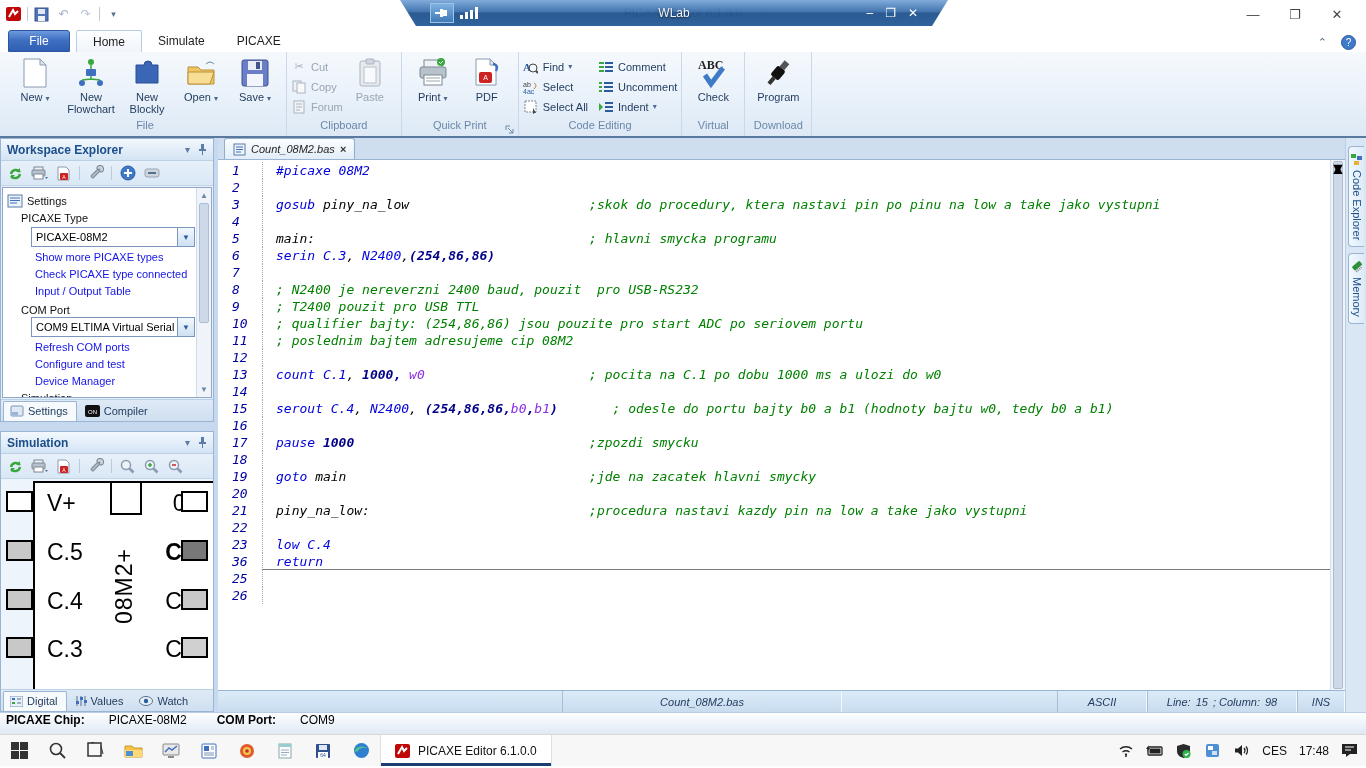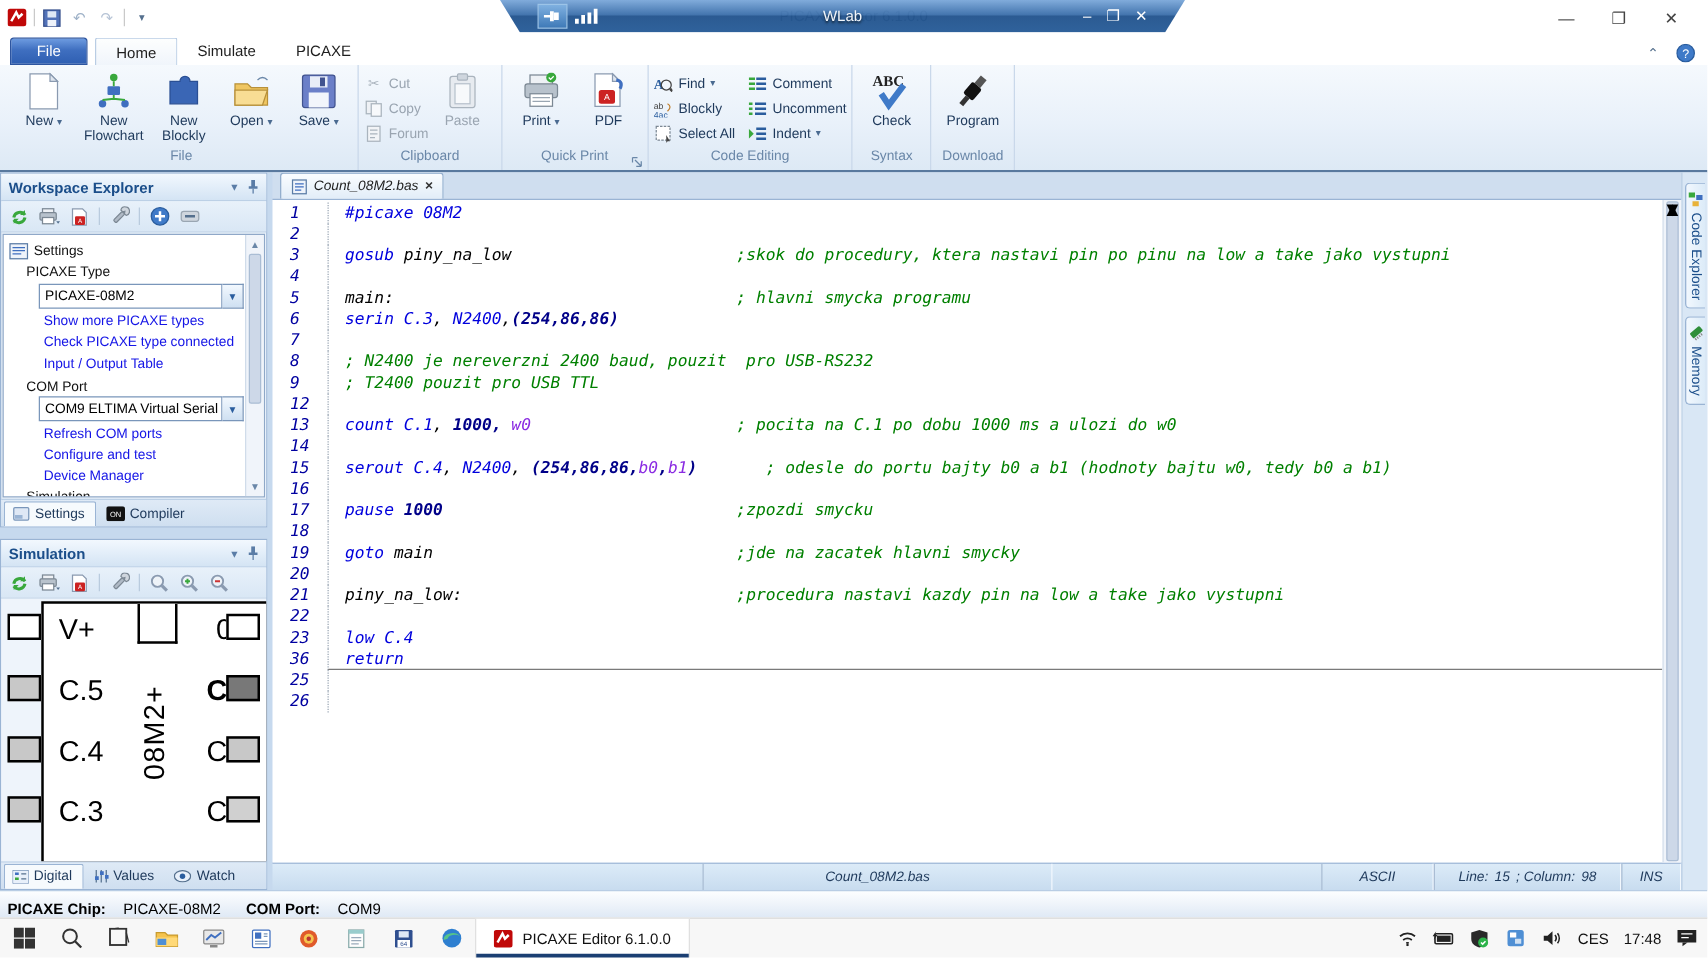--- a/index.html
+++ b/index.html
@@ -110,21 +110,21 @@
   
   .ed-status { height:22px; background:linear-gradient(180deg,#dcebf8,#c8dcef); border-top:1px solid #9ab4d4; display:flex; align-items:center; font-size:11px; color:#1e395b; }
   .ed-sec { border-left:1px solid #aabdd4; border-right:1px solid #f2f8fe; height:100%; display:flex; align-items:center; justify-content:center; padding:0 10px; }
 
   
   .rightstrip { width:21px; background:#d9e7f5; border-left:1px solid #b9cde4; display:flex; flex-direction:column; align-items:center; padding-top:8px; gap:6px; }
   .vtab { writing-mode:vertical-rl; background:linear-gradient(90deg,#f2f8fe,#dcebf8); border:1px solid #9ab4d4; border-right:none; border-radius:4px 0 0 4px; font-size:11px; color:#1b4e8a; padding:6px 1px; display:flex; align-items:center; gap:4px; }
   .vtab .vic { writing-mode:horizontal-tb; width:13px; height:13px; }
 
   
-  .statusbar { height:22px; background:linear-gradient(180deg,#fdfeff,#dfe9f5); border-top:1px solid #b9cde4; display:flex; align-items:flex-end; padding-left:6px; font-size:12px; color:#000; gap:14px; flex:0 0 auto; }
+  .statusbar { height:22px; background:linear-gradient(180deg,#fdfeff,#dfe9f5); border-top:1px solid #b9cde4; display:flex; align-items:flex-start; padding-left:6px; font-size:12px; color:#000; gap:24px; flex:0 0 auto; }
   .statusbar b { font-weight:bold; }
 
   
   .taskbar { height:32px; background:#f7f7f7; border-top:1px solid #d8d8d8; display:flex; align-items:stretch; flex:0 0 auto; }
   .tbbtn { width:38px; display:flex; align-items:center; justify-content:center; }
   .task-app { display:flex; align-items:center; gap:7px; background:#ffffff; border-left:1px solid #e0e0e0; border-right:1px solid #e0e0e0; padding:0 14px; position:relative; font-size:12px; color:#111; }
   .task-app::after { content:""; position:absolute; left:0; right:0; bottom:0; height:3px; background:#1b3f73; }
   .tray { margin-left:auto; display:flex; align-items:center; gap:12px; padding-right:8px; font-size:12px; color:#111; }
   .tray .tico { width:17px; height:17px; display:flex; align-items:center; justify-content:center; }
 
@@ -356,21 +356,21 @@
               <span class="caret">▾</span>
           </div>
           <div class="smallbtn">
             <span class="ic16">
                 <svg width="16" height="14">
                   <text x="0" y="7" font-size="7" fill="#444" font-family="Liberation Sans">ab</text>
                   <text x="0" y="14" font-size="7" fill="#2a5d9e" font-family="Liberation Sans">4ac</text>
                   <path d="M11 3 q4 2 0 6" stroke="#c08030" fill="none"></path>
                 </svg>
               </span>
-            <span>Blockly</span>
+            <span>Select</span>
           </div>
           <div class="smallbtn">
             <span class="ic16">
                 <svg width="14" height="14">
                   <rect x="1" y="1" width="11" height="11" fill="#fff" stroke="#7c8894" stroke-dasharray="2 1"></rect>
                   <path d="M9 8 l3 5 l-2 0 l-1 2 z" fill="#444"></path>
                 </svg>
               </span>
             <span>Select All</span>
           </div>
@@ -424,21 +424,21 @@
         <div class="bigbtn">
           <span class="ic">
               <svg width="34" height="32">
                 <text x="1" y="12" font-size="12" font-weight="bold" fill="#222" font-family="Liberation Serif">ABC</text>
                 <path d="M8 18 l6 9 l12 -16" stroke="#3f7ac8" stroke-width="5" fill="none"></path>
               </svg>
             </span>
           <span>Check</span>
         </div>
       </div>
-      <div class="rlabel">Syntax</div>
+      <div class="rlabel">Virtual</div>
     </div>
 
     <div class="rgroup">
       <div class="rbody">
         <div class="bigbtn" style="width:58px;">
           <span class="ic">
               <svg width="30" height="32">
                 <g transform="rotate(40 15 16)">
                   <rect x="12" y="2" width="6" height="8" fill="#555"></rect>
                   <rect x="10" y="10" width="10" height="12" rx="2" fill="#111"></rect>
@@ -727,20 +727,22 @@
         <div class="code-area" id="code-lines">
             <div class="code-line"><span class="ln">1</span><span class="code"><span class="tk-k">#picaxe 08M2</span></span></div>
             <div class="code-line"><span class="ln">2</span><span class="code"></span></div>
             <div class="code-line"><span class="ln">3</span><span class="code"><span class="tk-k">gosub</span><span class="tk-p"> piny_na_low</span><span class="tk-p">                       </span><span class="tk-c">;skok do procedury, ktera nastavi pin po pinu na low a take jako vystupni</span></span></div>
             <div class="code-line"><span class="ln">4</span><span class="code"></span></div>
             <div class="code-line"><span class="ln">5</span><span class="code"><span class="tk-p">main:</span><span class="tk-p">                                   </span><span class="tk-c">; hlavni smycka programu</span></span></div>
             <div class="code-line"><span class="ln">6</span><span class="code"><span class="tk-k">serin</span><span class="tk-p"> </span><span class="tk-k">C.3</span><span class="tk-p">, </span><span class="tk-k">N2400</span><span class="tk-p">,</span><span class="tk-n">(254,86,86)</span></span></div>
             <div class="code-line"><span class="ln">7</span><span class="code"></span></div>
             <div class="code-line"><span class="ln">8</span><span class="code"><span class="tk-c">; N2400 je nereverzni 2400 baud, pouzit  pro USB-RS232</span></span></div>
             <div class="code-line"><span class="ln">9</span><span class="code"><span class="tk-c">; T2400 pouzit pro USB TTL</span></span></div>
+            <div class="code-line"><span class="ln">10</span><span class="code"><span class="tk-c">; qualifier bajty: (254,86,86) jsou pouzite pro start ADC po seriovem portu</span></span></div>
+            <div class="code-line"><span class="ln">11</span><span class="code"><span class="tk-c">; poslednim bajtem adresujeme cip 08M2</span></span></div>
             <div class="code-line"><span class="ln">12</span><span class="code"></span></div>
             <div class="code-line"><span class="ln">13</span><span class="code"><span class="tk-k">count</span><span class="tk-p"> </span><span class="tk-k">C.1</span><span class="tk-p">, </span><span class="tk-n">1000,</span><span class="tk-p"> </span><span class="tk-v">w0</span><span class="tk-p">                     </span><span class="tk-c">; pocita na C.1 po dobu 1000 ms a ulozi do w0</span></span></div>
             <div class="code-line"><span class="ln">14</span><span class="code"></span></div>
             <div class="code-line"><span class="ln">15</span><span class="code"><span class="tk-k">serout</span><span class="tk-p"> </span><span class="tk-k">C.4</span><span class="tk-p">, </span><span class="tk-k">N2400</span><span class="tk-p">, </span><span class="tk-n">(254,86,86,</span><span class="tk-v">b0</span><span class="tk-n">,</span><span class="tk-v">b1</span><span class="tk-n">)</span><span class="tk-p">       </span><span class="tk-c">; odesle do portu bajty b0 a b1 (hodnoty bajtu w0, tedy b0 a b1)</span></span></div>
             <div class="code-line"><span class="ln">16</span><span class="code"></span></div>
             <div class="code-line"><span class="ln">17</span><span class="code"><span class="tk-k">pause</span><span class="tk-p"> </span><span class="tk-n">1000</span><span class="tk-p">                              </span><span class="tk-c">;zpozdi smycku</span></span></div>
             <div class="code-line"><span class="ln">18</span><span class="code"></span></div>
             <div class="code-line"><span class="ln">19</span><span class="code"><span class="tk-k">goto</span><span class="tk-p"> main</span><span class="tk-p">                               </span><span class="tk-c">;jde na zacatek hlavni smycky</span></span></div>
             <div class="code-line"><span class="ln">20</span><span class="code"></span></div>
             <div class="code-line"><span class="ln">21</span><span class="code"><span class="tk-p">piny_na_low:</span><span class="tk-p">                            </span><span class="tk-c">;procedura nastavi kazdy pin na low a take jako vystupni</span></span></div>

